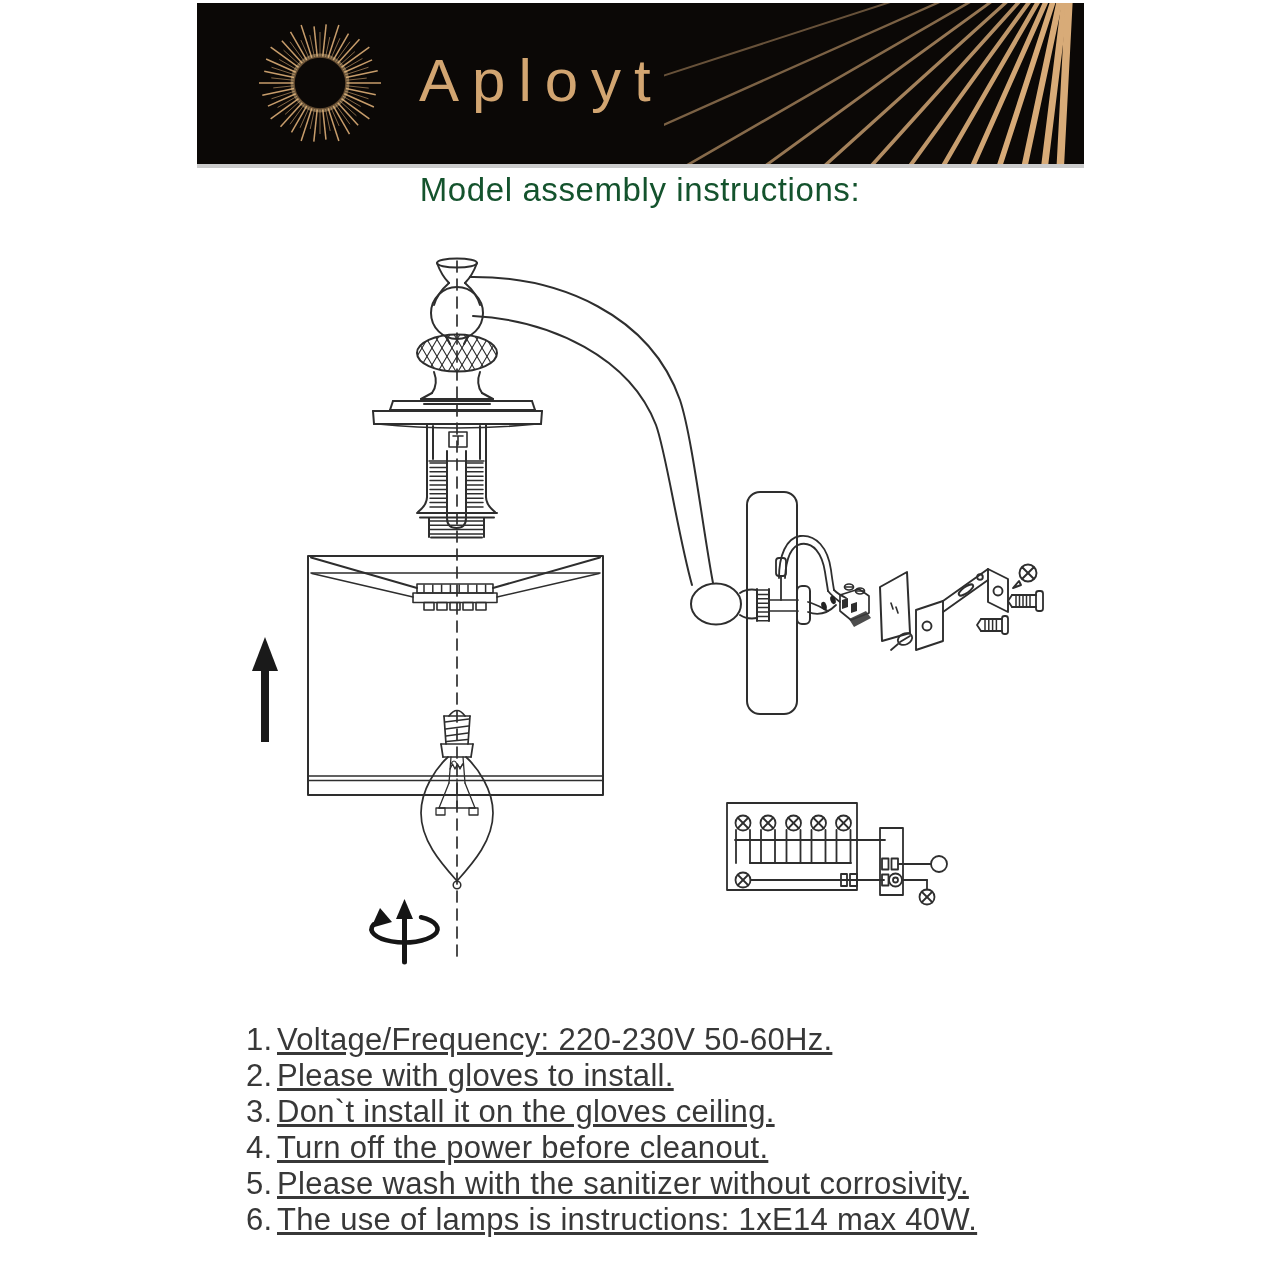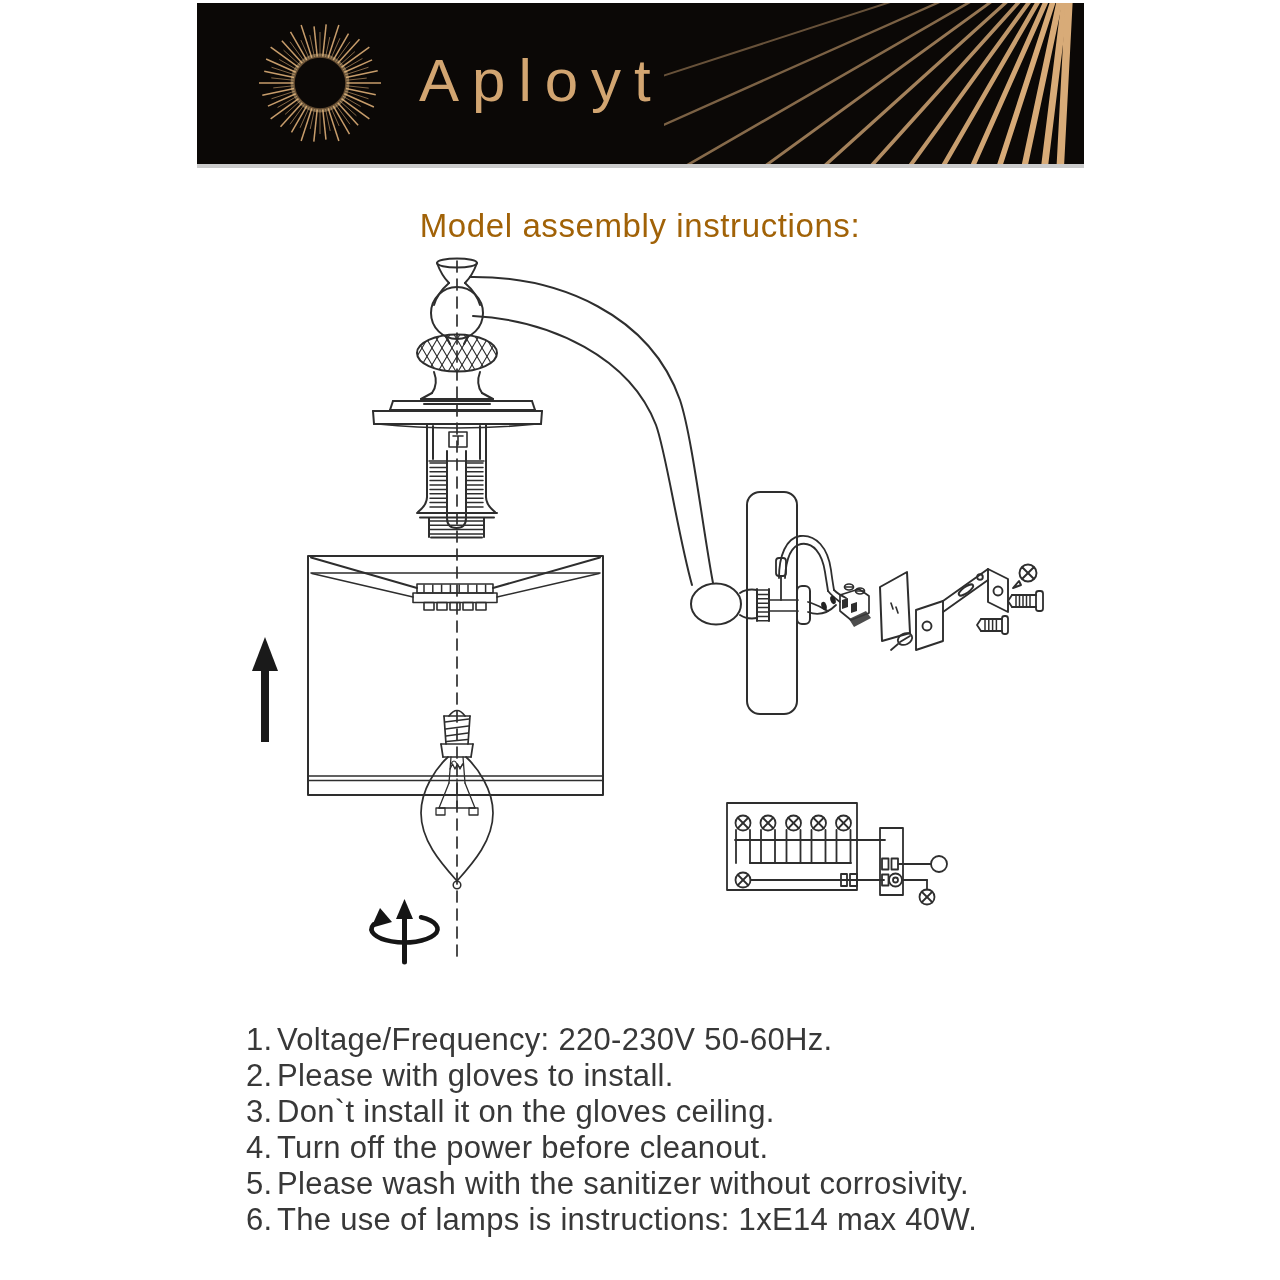--- a/index.html
+++ b/index.html
@@ -4,29 +4,29 @@
 <style>
   html,body{margin:0;padding:0;background:#ffffff;}
   body{width:1280px;height:1280px;position:relative;font-family:"Liberation Sans",sans-serif;overflow:hidden;}
 
   .banner{position:absolute;left:197px;top:3px;width:887px;height:161px;background:#0b0806;overflow:hidden;}
   .banner-divider{position:absolute;left:197px;top:164px;width:887px;height:4px;background:#cbcbcb;}
   .sunburst{position:absolute;left:48px;top:2px;width:150px;height:156px;}
   .corner-rays{position:absolute;right:0;top:0;width:420px;height:161px;}
   .logo-text{position:absolute;left:222px;top:44px;font-size:60px;line-height:68px;color:#d2a571;letter-spacing:13px;font-weight:400;text-align:center;}
 
-  .title-block{position:absolute;left:0;top:170px;width:1280px;text-align:center;color:#a16207;margin-top:36px;}
+  .title-block{position:absolute;left:0;top:170px;width:1280px;text-align:center;color:#14532d;}
   .title-line{font-size:33px;line-height:40px;letter-spacing:.6px;}
 
   .diagram-svg{position:absolute;left:240px;top:252px;width:820px;height:720px;}
 
   .instructions{position:absolute;left:246px;top:1022px;width:810px;color:#383838;}
   .inst-row{display:flex;font-size:31px;line-height:36px;letter-spacing:.3px;}
   .inst-num{width:31px;flex:0 0 31px;}
-  .inst-text{flex:1;}
+  .inst-text{flex:1;text-decoration:underline;}
 </style>
 </head>
 <body>
 
 <div class="banner">
   <svg class="sunburst" viewBox="0 0 150 156">
     <g id="sun-rays">
         <line x1="101.5" y1="78" x2="136" y2="78" stroke="#d2a571" stroke-width="1.5" opacity="0.95"></line>
         <line x1="101.35483022725924" y1="80.77000427659281" x2="123.7315728730454" y2="83.12189470011502" stroke="#d2a571" stroke-width="1" opacity="0.6"></line>
         <line x1="100.92091141944584" y1="83.50965980667063" x2="130.7544132418269" y2="89.85096637661228" stroke="#d2a571" stroke-width="1.5" opacity="0.95"></line>

